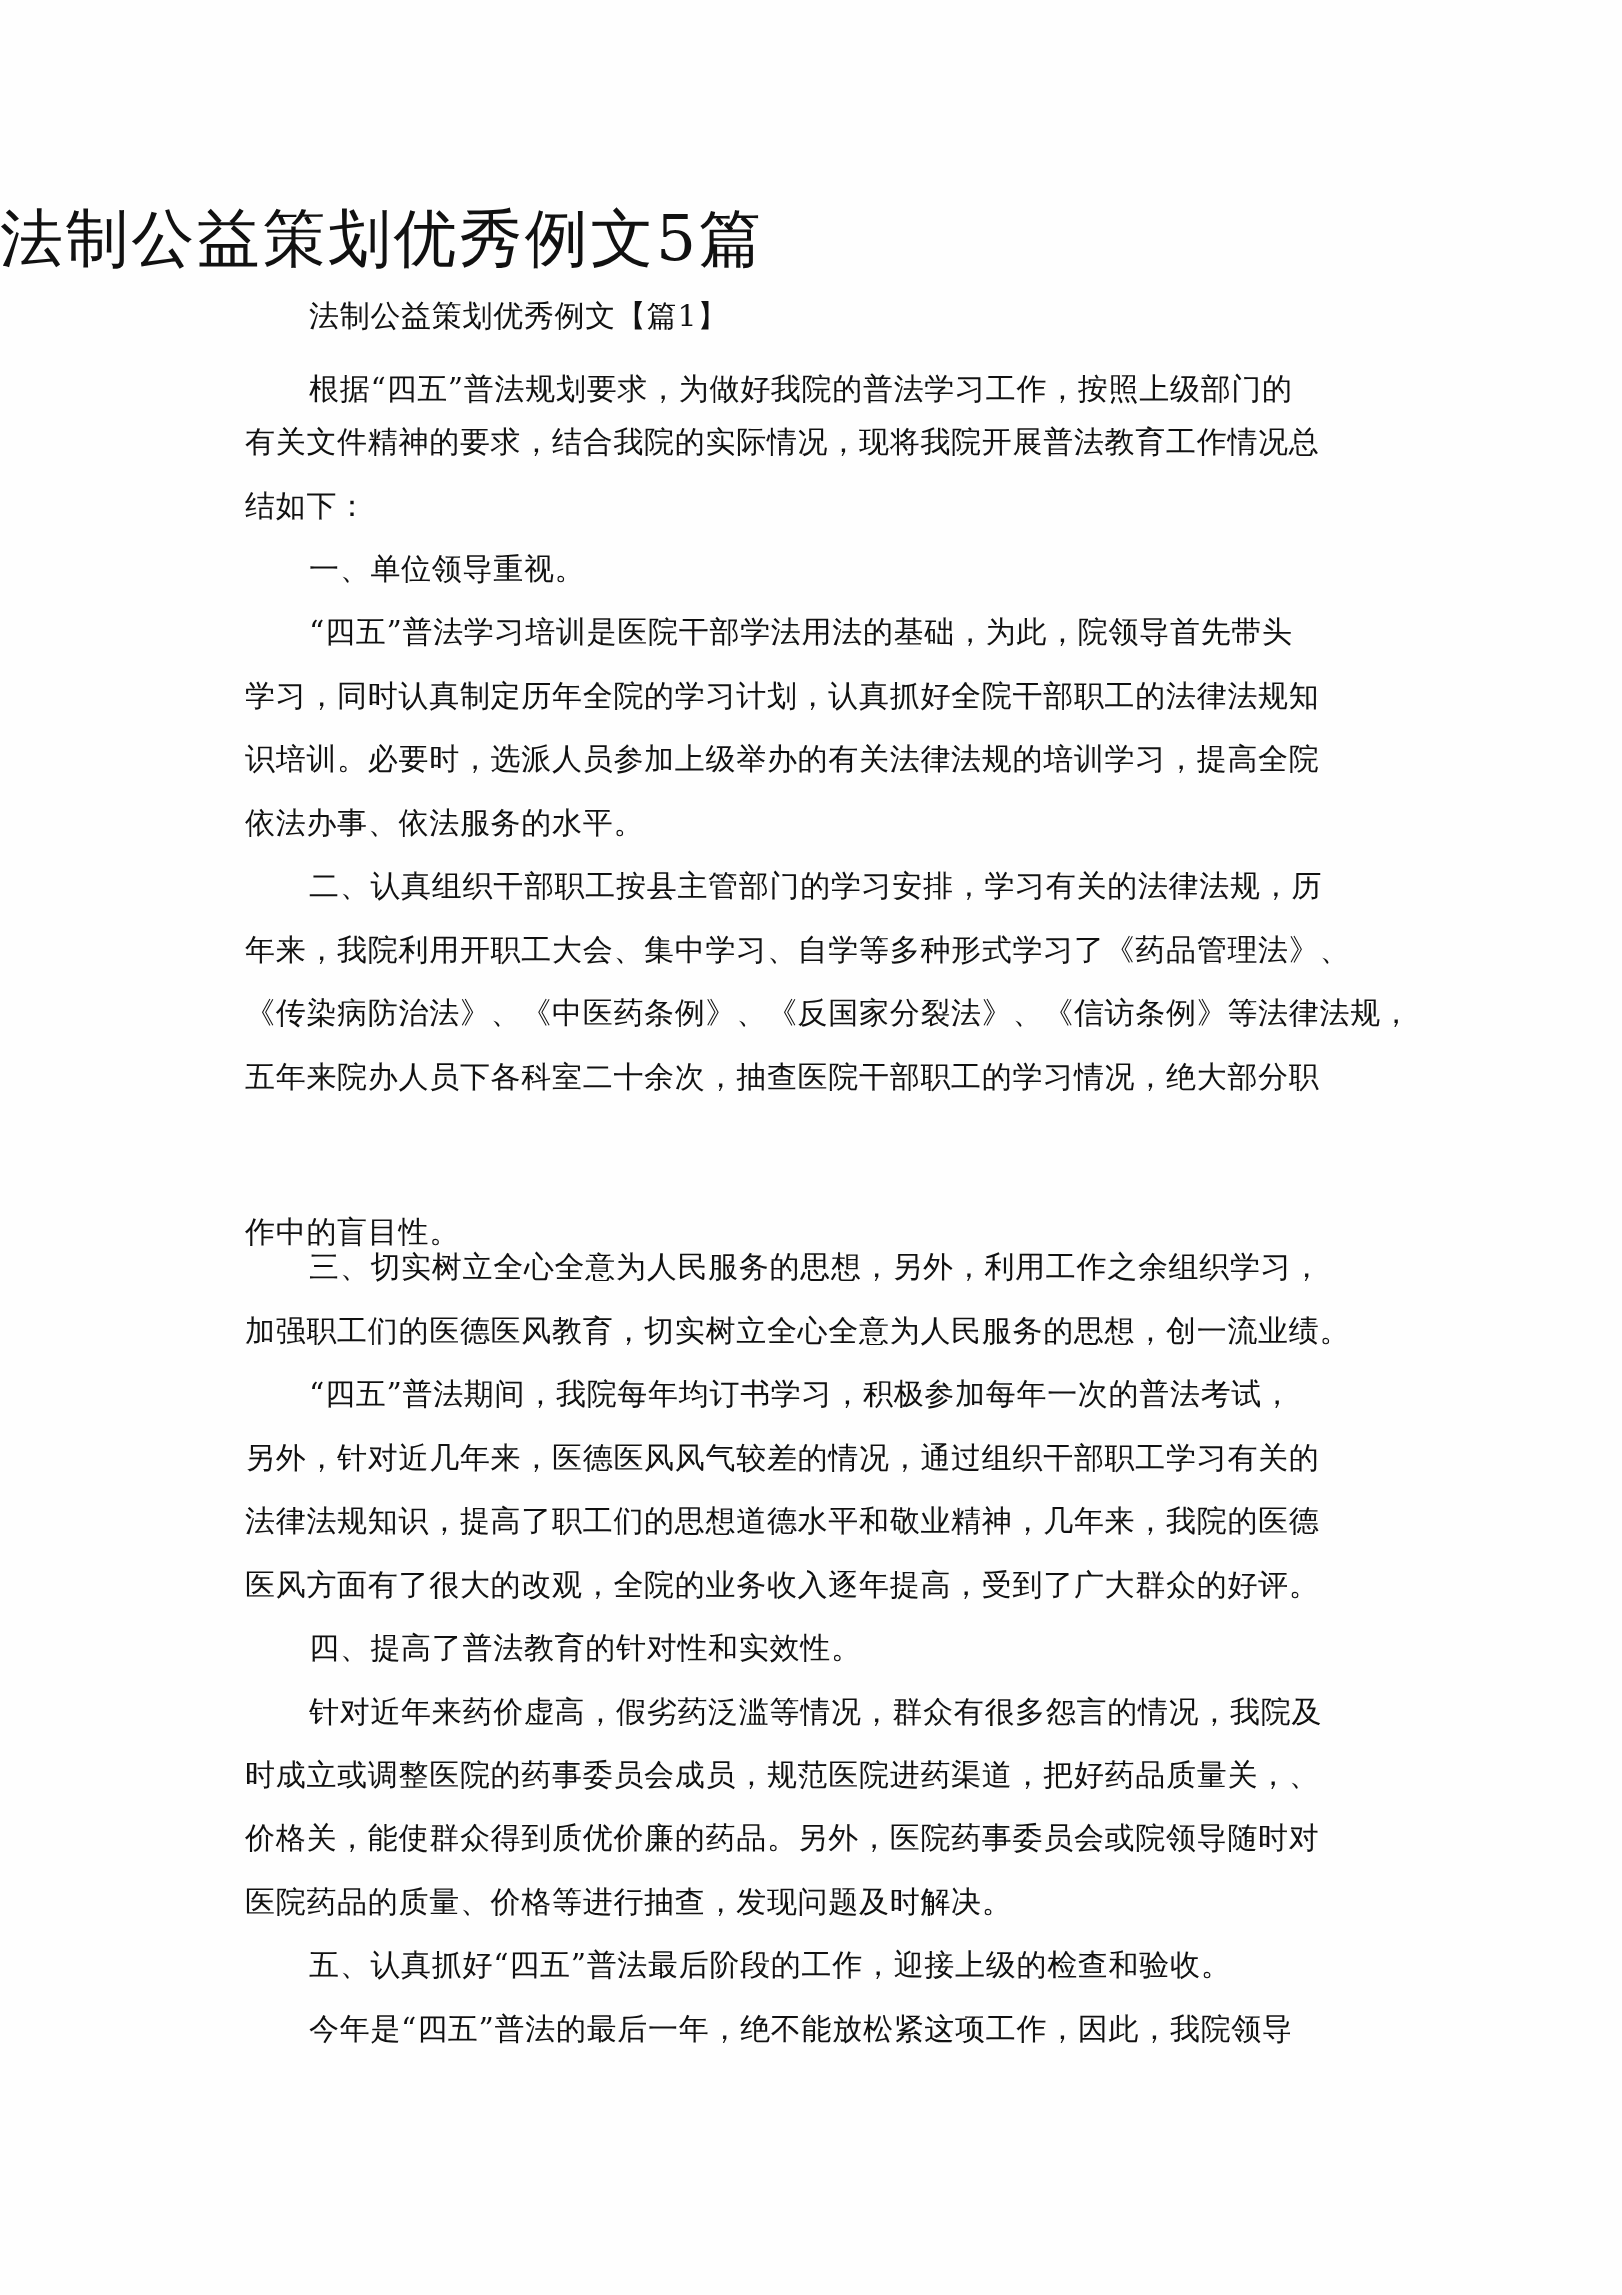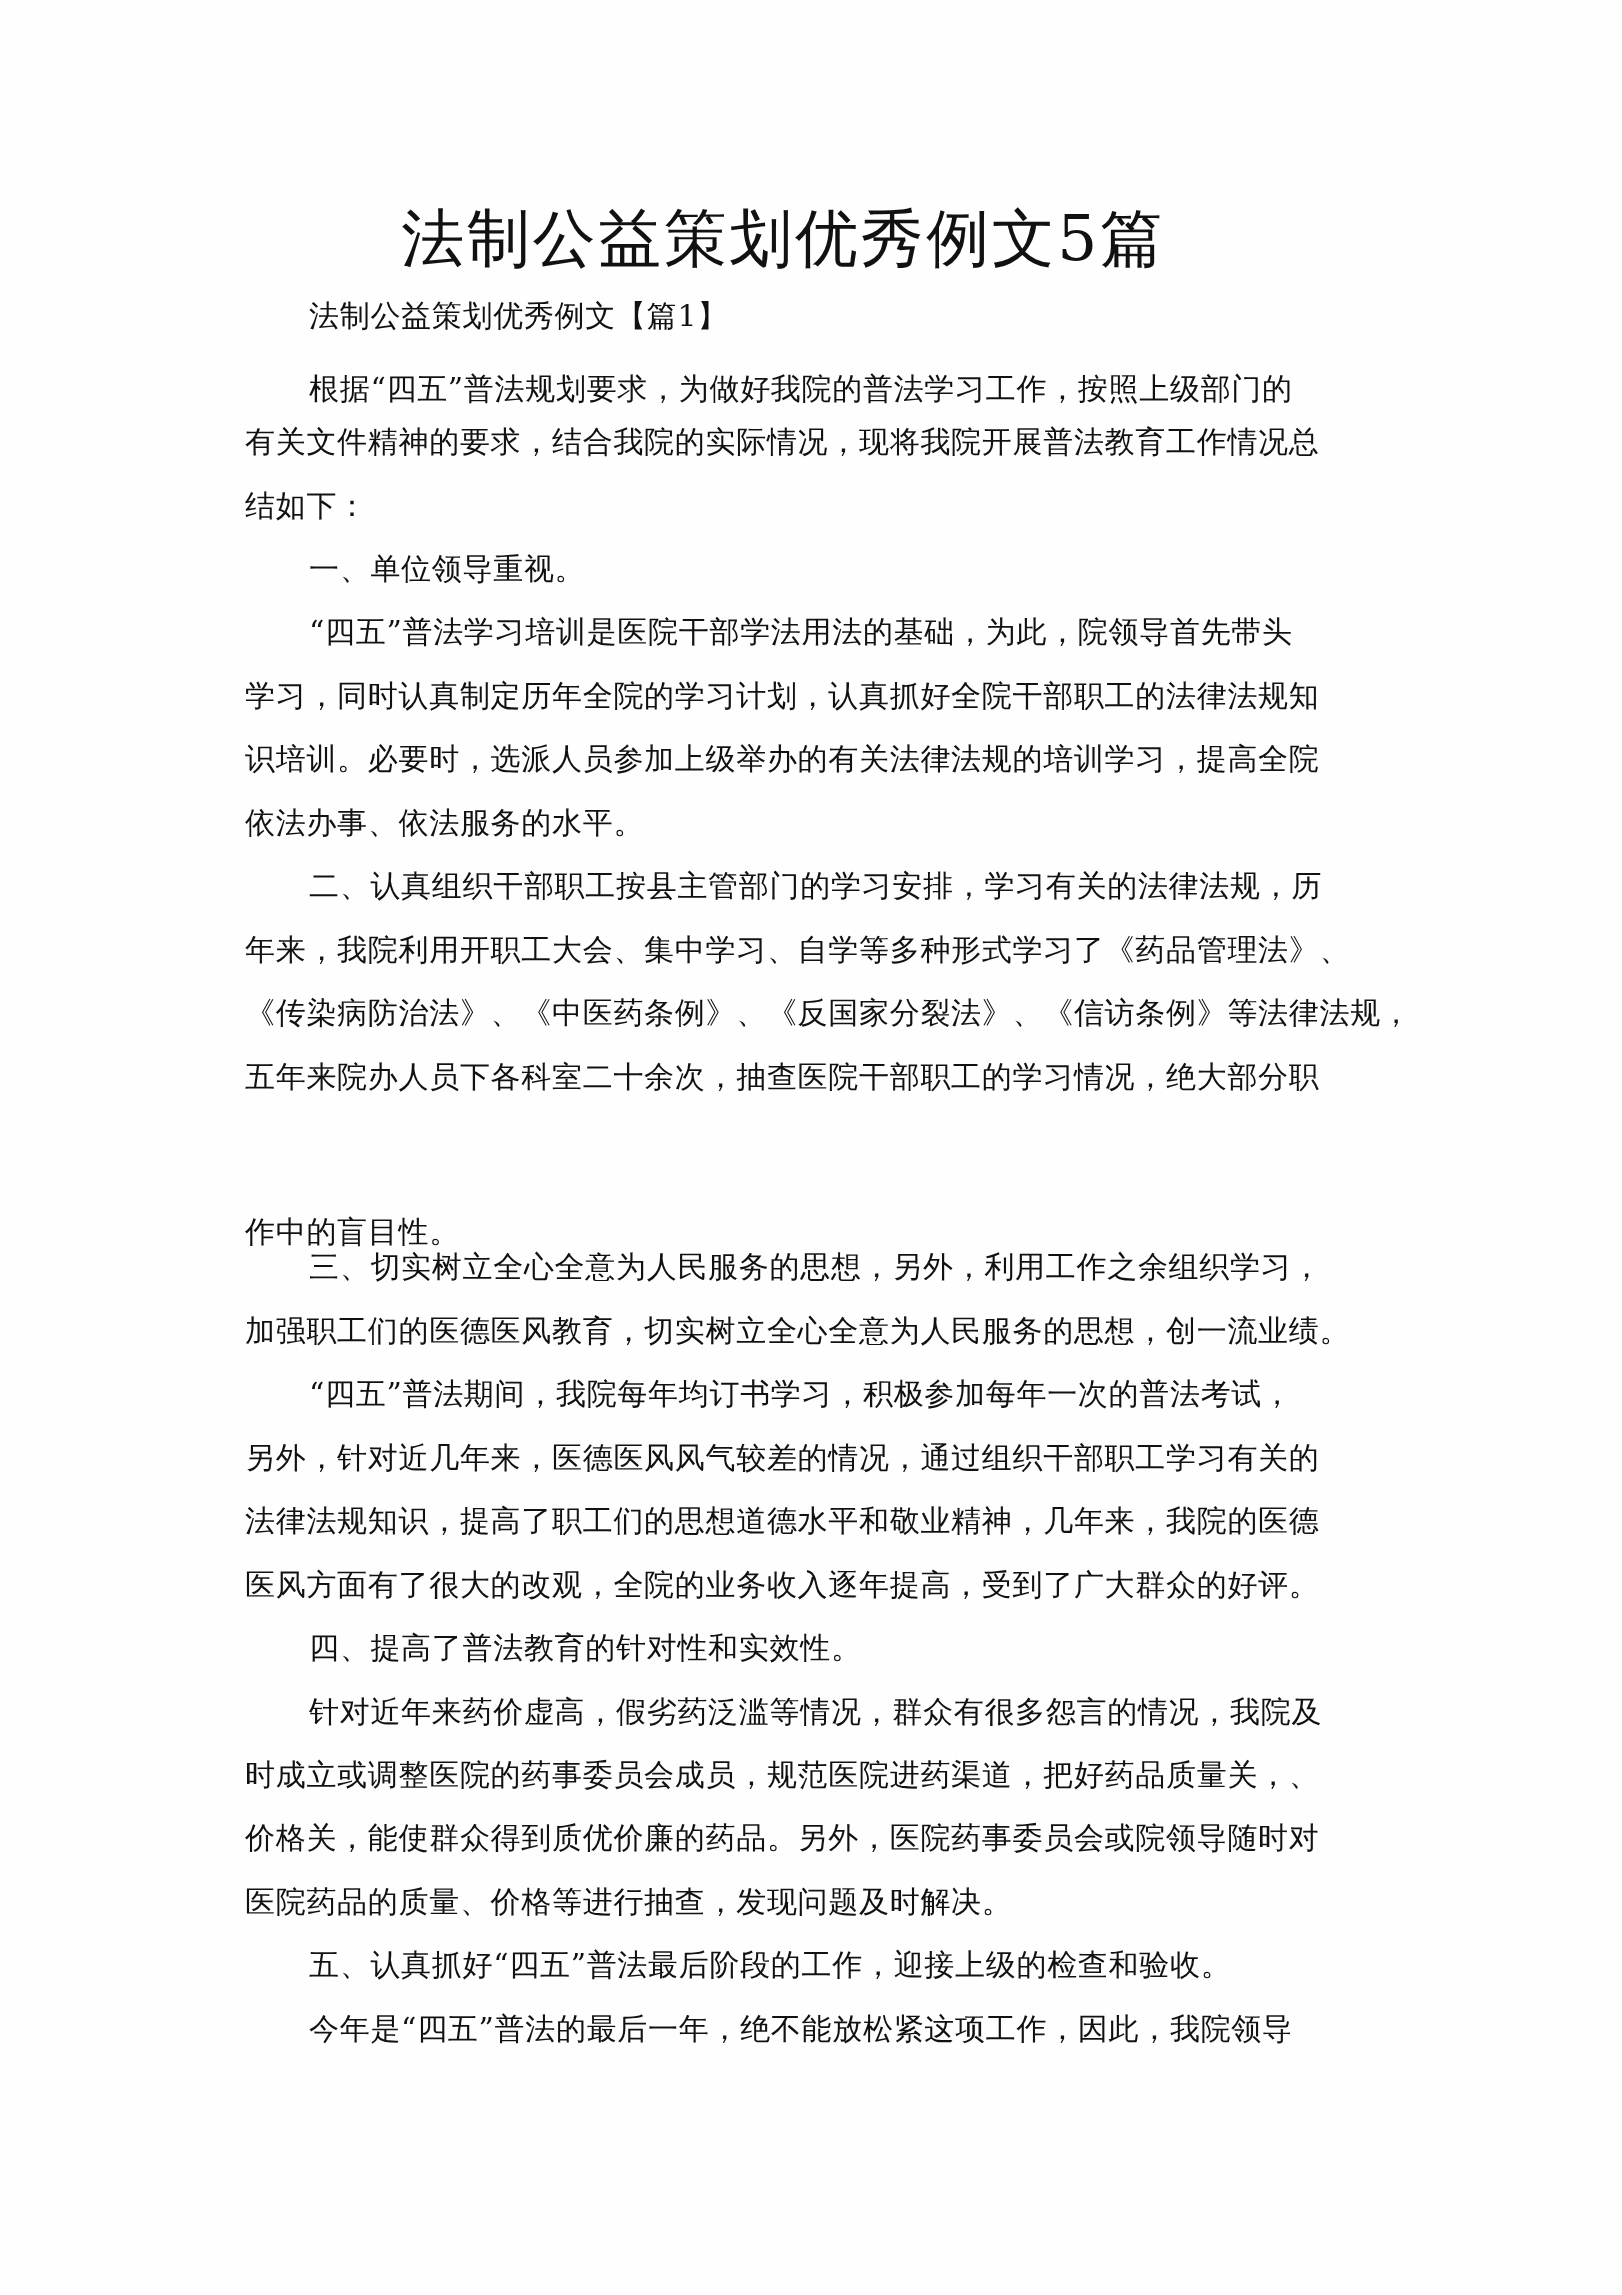--- a/index.html
+++ b/index.html
@@ -21,21 +21,20 @@
     top: 0;
     width: 1623px;
     height: 2295px;
     background: #fefefe;
   }
   .title {
     position: absolute;
     left: 0;
     width: 1567px;
     top: 196px;
-    text-align: center;
     font-size: 63px;
     line-height: 85px;
     letter-spacing: 2.6px;
     font-weight: normal;
     margin: 0;
   }
   .line {
     position: absolute;
     left: 245px;
     font-size: 30px;

